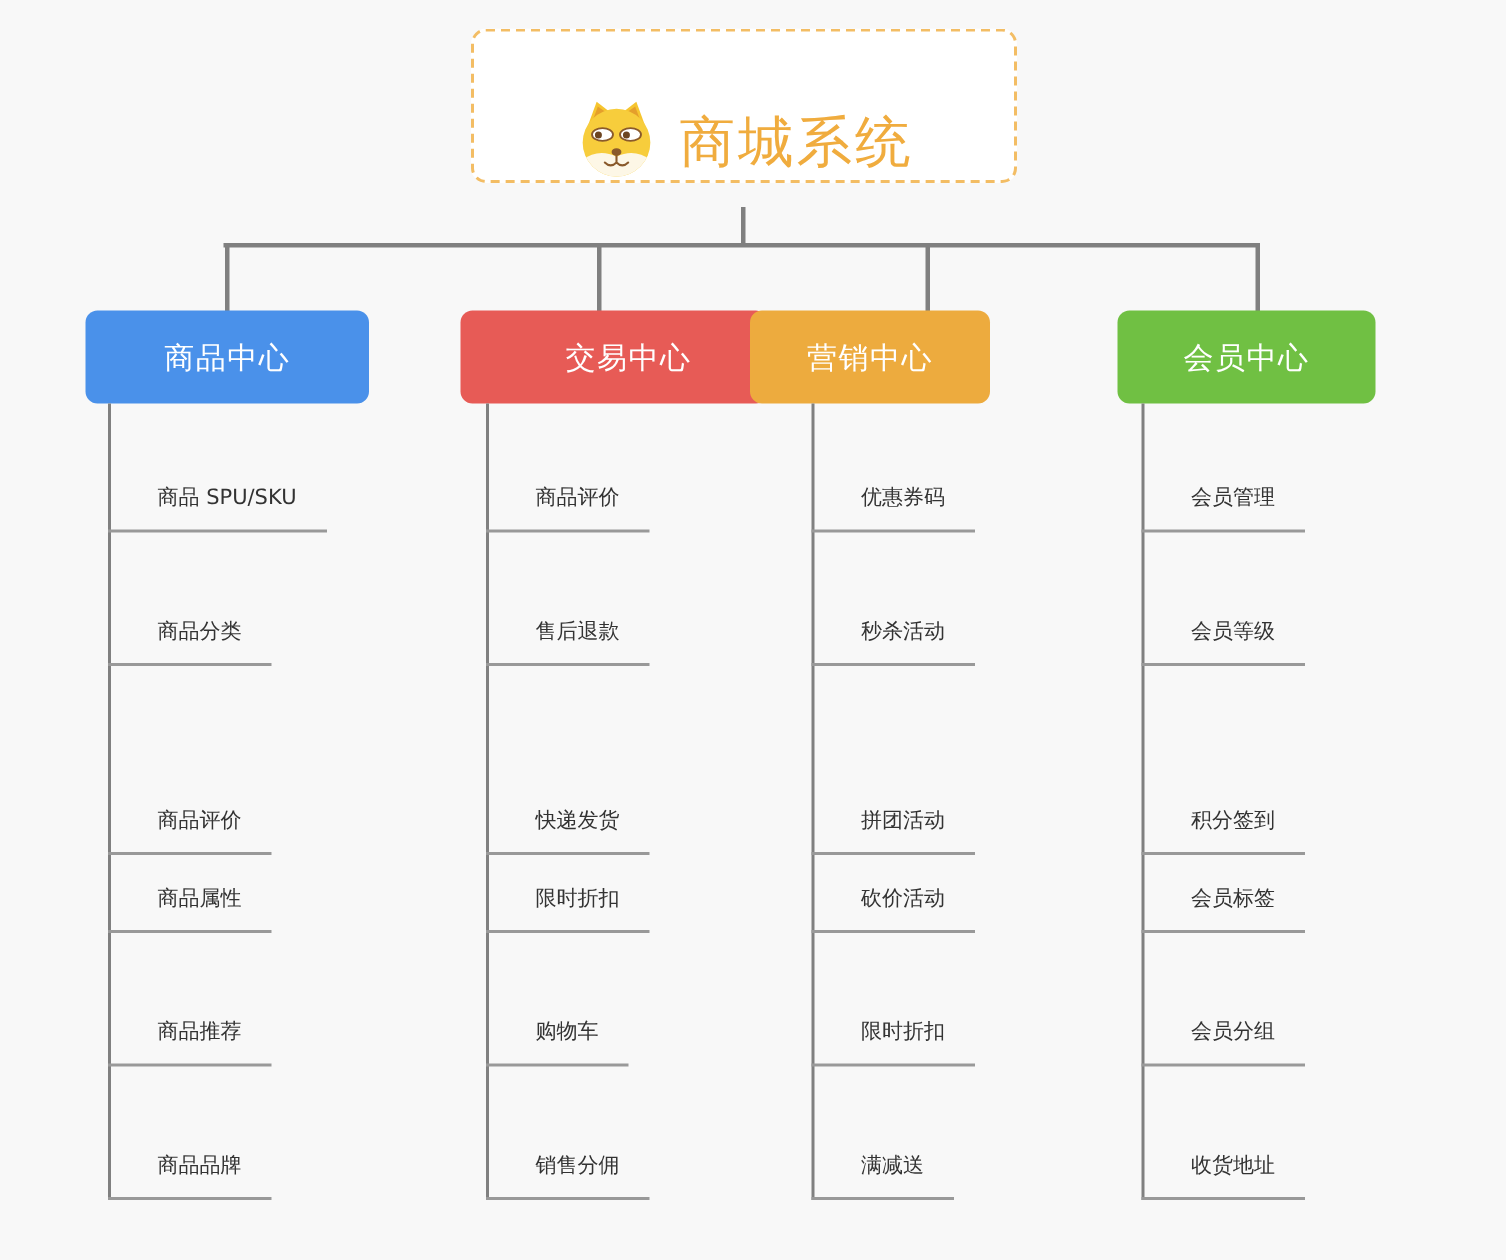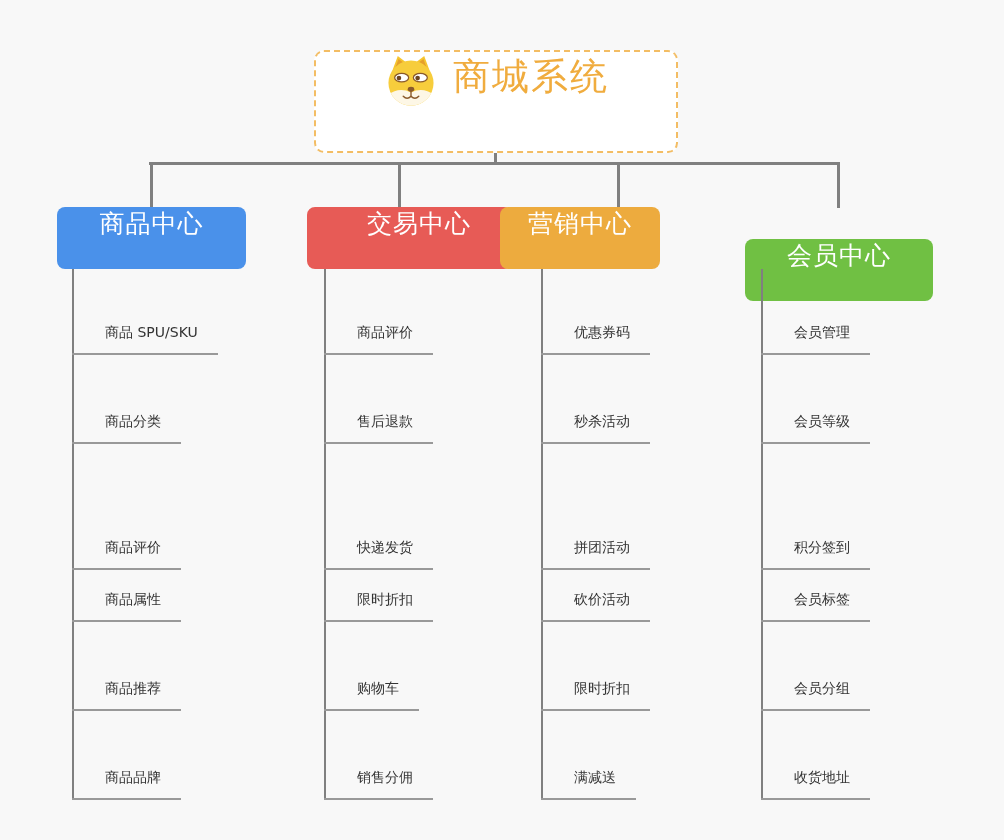--- a/index.html
+++ b/index.html
@@ -10,37 +10,37 @@
   }
   
   .line{position:absolute;background:#808080;}
   #root-stem{left:494px;top:138px;width:3px;height:25px;}
   #h-bar{left:149px;top:162px;width:691px;height:3px;}
   .drop{top:162px;width:3px;height:46px;}
   #drop-0{left:150px;} #drop-1{left:398px;} #drop-2{left:617px;} #drop-3{left:837px;}
 
   
   .root-node{
-    position:absolute;left:314px;top:50px;width:364px;height:103px;
+    position:absolute;left:314px;top:19px;width:364px;height:103px;
     background:#ffffff;border:2px dashed #f3bd64;border-radius:10px;
-    box-sizing:border-box;display:flex;align-items:flex-start;justify-content:center;gap:14px;
+    box-sizing:border-box;display:flex;align-items:flex-end;justify-content:center;gap:14px;
   }
   .root-title{color:#f0ac3e;font-size:37px;letter-spacing:2px;}
   .root-icon{width:56px;height:56px;flex:0 0 auto;}
 
   
   .branch-node{
     position:absolute;top:207px;height:62px;border-radius:8px;
-    display:flex;justify-content:center;
-    color:#ffffff;font-size:25px;letter-spacing:1px;
+    display:flex;align-items:center;justify-content:center;
+    color:#ffffff;font-size:20px;letter-spacing:1px;
   }
   #branch-node-0{left:57px;width:189px;}
   #branch-node-1{left:307px;width:186px;padding-left:19px;}
   #branch-node-2{left:500px;width:160px;}
-  #branch-node-3{left:745px;width:188px;margin-top:32px;}
+  #branch-node-3{left:745px;width:172px;}
 
   
   .leaf-col{
     position:absolute;top:269px;height:531px;
     border-left:2px solid #808080;
   }
   #leaf-col-0{left:72px;} #leaf-col-1{left:324px;}
   #leaf-col-2{left:541px;} #leaf-col-3{left:761px;}
   .leaf{
     position:absolute;left:-2px;white-space:nowrap;

